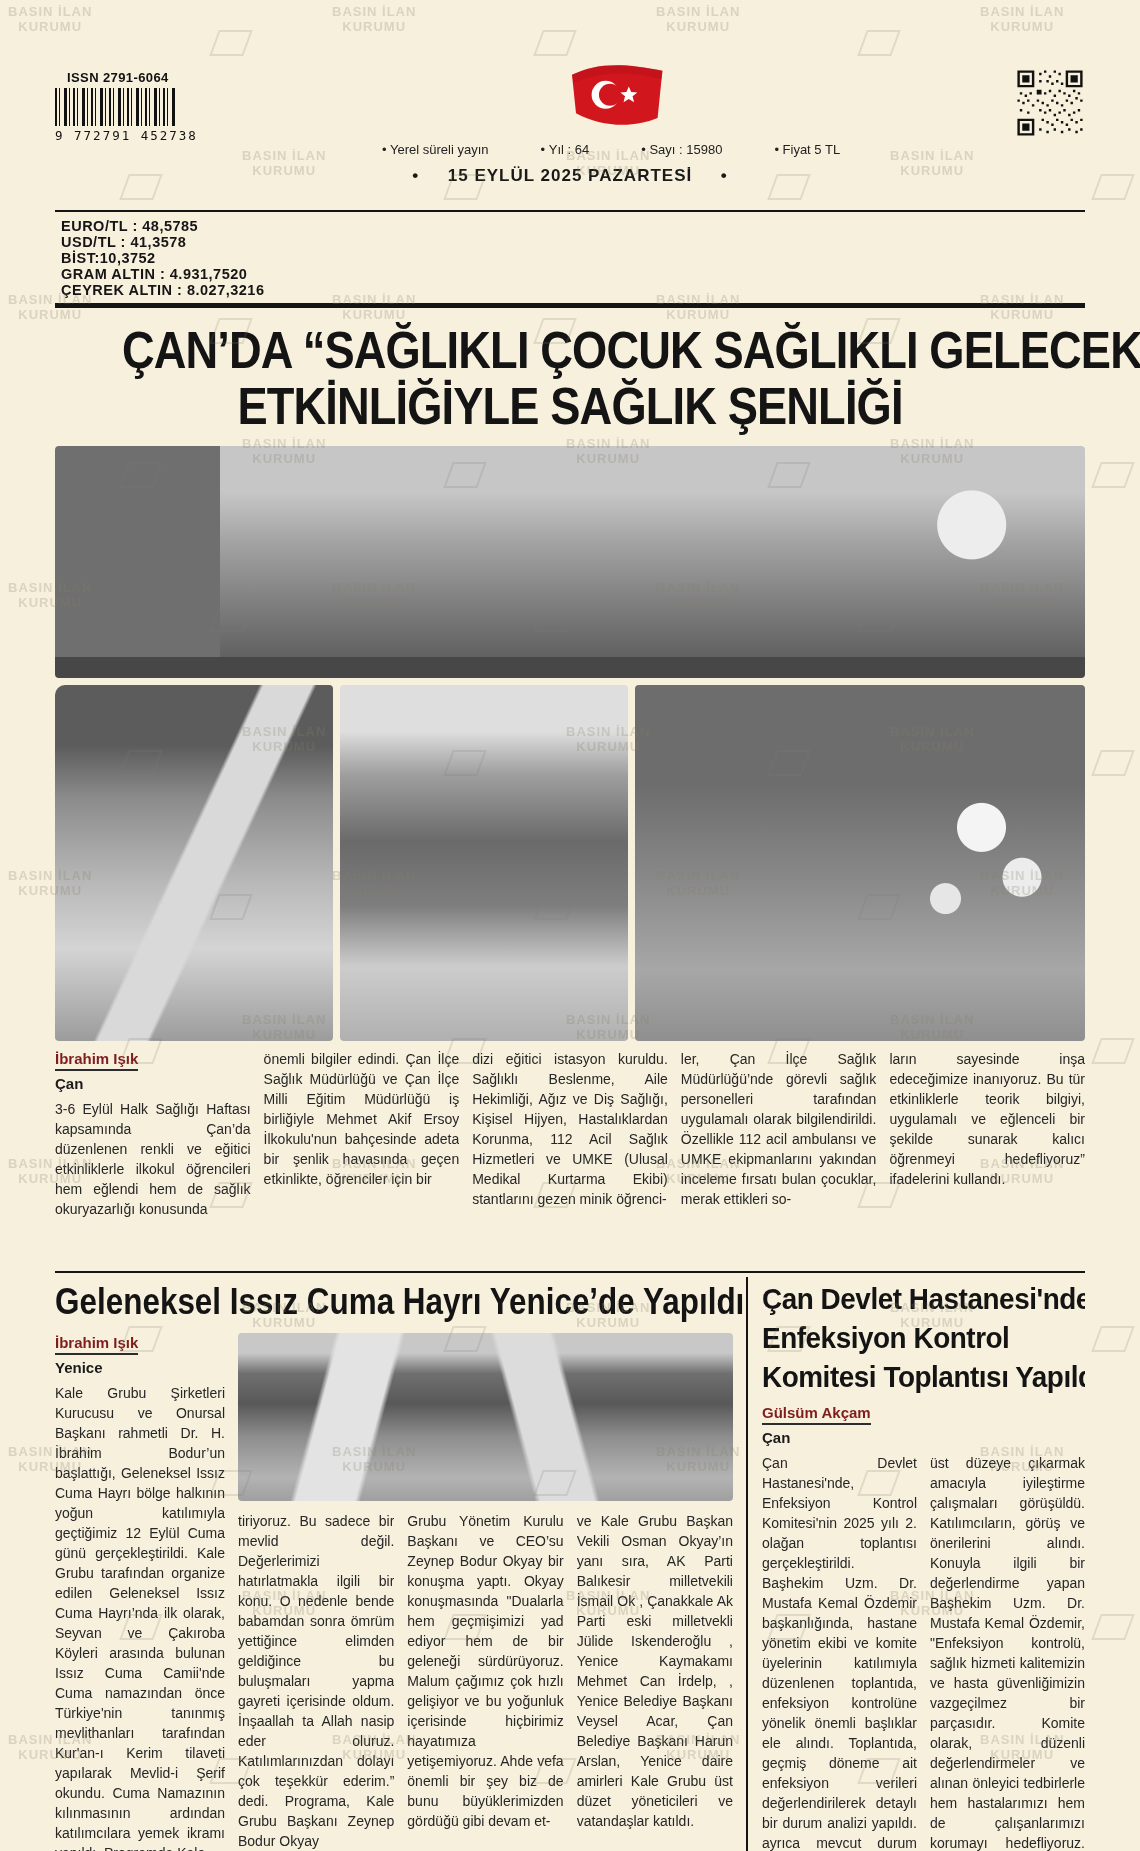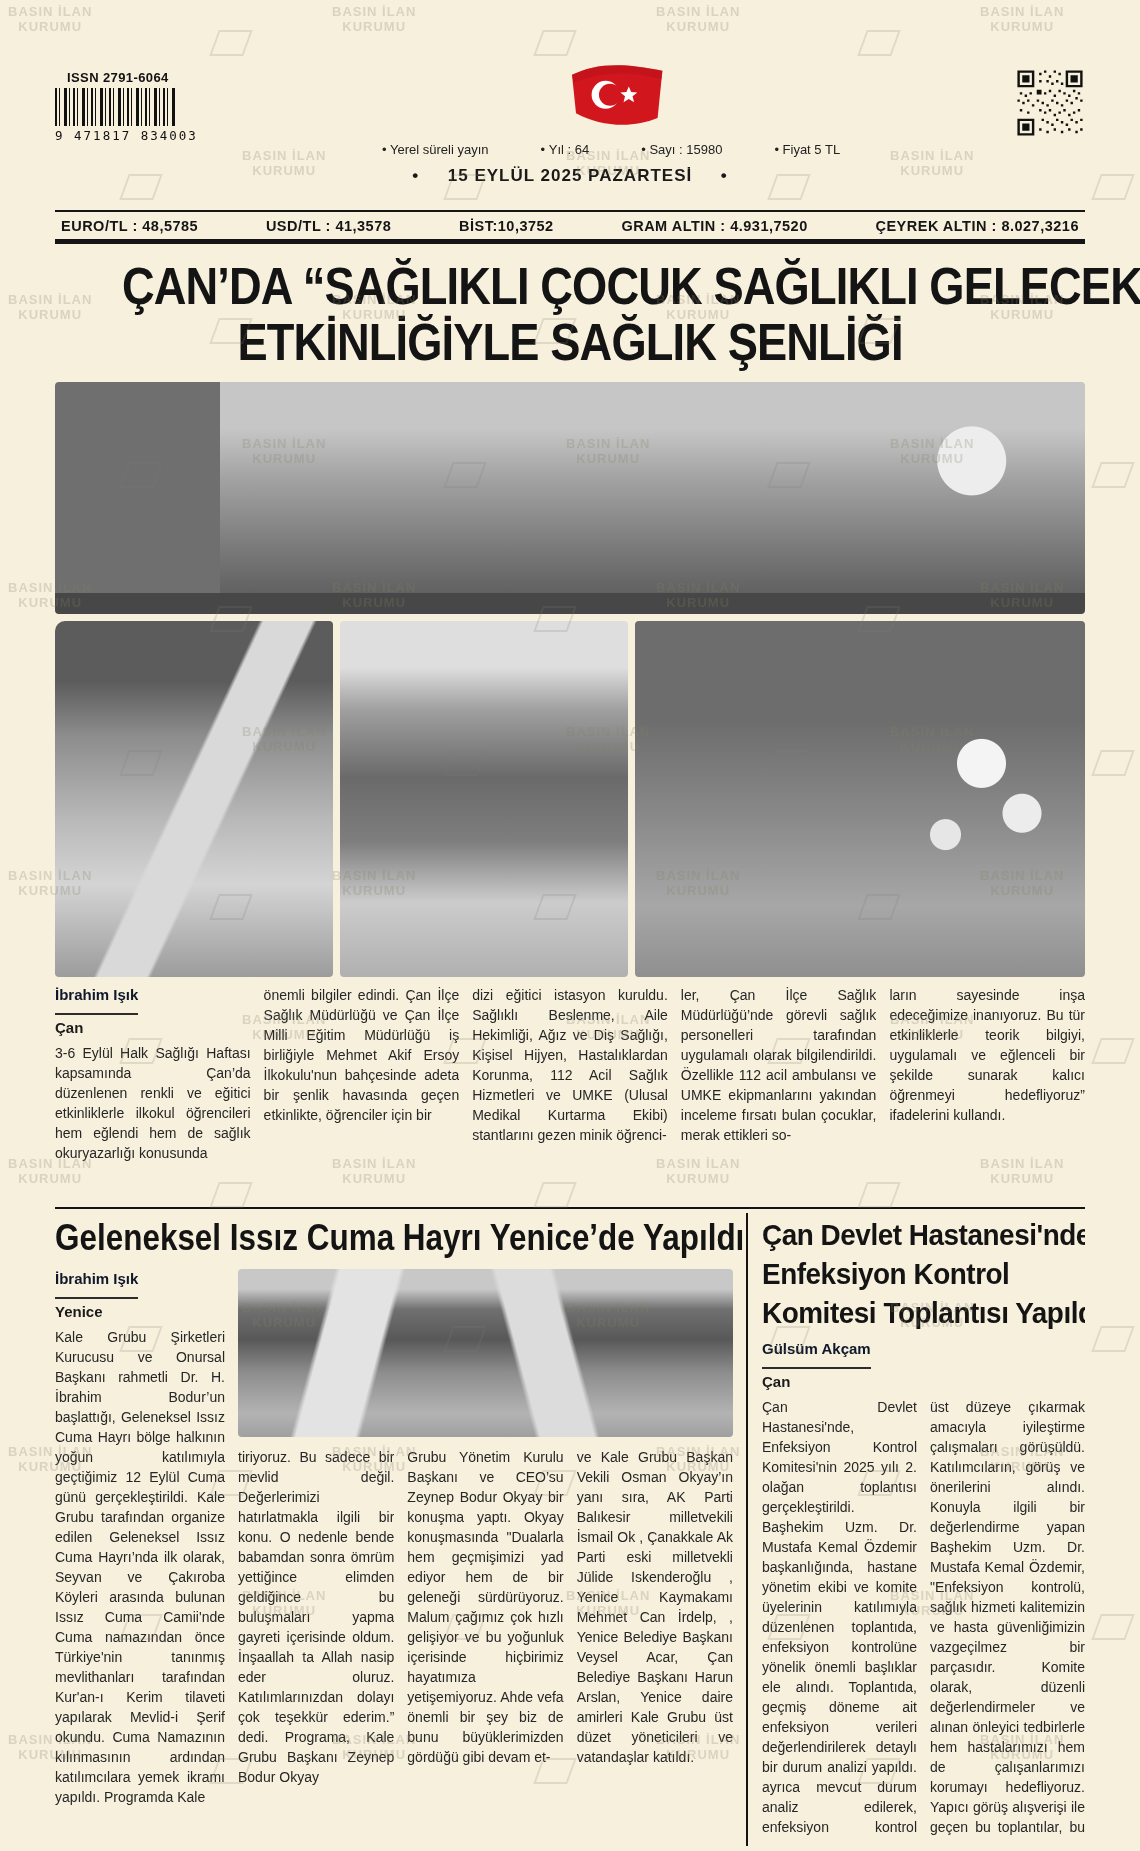--- a/index.html
+++ b/index.html
@@ -29,21 +29,21 @@
   .meta-row span::before{content:"•\00a0 ";}
   .qr-svg{width:70px;height:70px;margin-top:10px;flex:none;}
   
   .date-line{text-align:center;font:700 17px "Liberation Sans",sans-serif;color:#1a1a1a;
              letter-spacing:1px;margin-top:9px;position:relative;z-index:2;}
   .date-line::before{content:"•\00a0\00a0\00a0\00a0\00a0";}
   .date-line::after{content:"\00a0\00a0\00a0\00a0\00a0•";}
   .ticker{margin-top:24px;border-top:2px solid #151515;border-bottom:5px solid #151515;
           padding:6px 6px 5px;display:flex;justify-content:space-between;
           font:700 14.5px "Liberation Sans",sans-serif;color:#151515;letter-spacing:.5px;
-          position:relative;z-index:2;}
+          position:relative;z-index:2;flex-direction:column;}
   
   .headline1{margin:14px 0 0;text-align:center;font-weight:700;color:#141414;position:relative;z-index:2;}
   .hl-line{display:block;font-size:52px;line-height:56px;letter-spacing:-1px;
            transform:scaleX(.87);white-space:nowrap;}
   
   .photo{border-radius:4px;position:relative;z-index:1;}
   .photo-main{margin-top:12px;height:232px;
     background:
       linear-gradient(0deg,#474747 0 9%,transparent 9%),
       radial-gradient(circle at 89% 34%, #ededed 0 34px, transparent 35px),
@@ -60,22 +60,22 @@
   .ph-c{flex:1;
     background:
       radial-gradient(circle at 77% 40%, #f4f4f4 0 24px, transparent 25px),
       radial-gradient(circle at 86% 54%, #ececec 0 19px, transparent 20px),
       radial-gradient(circle at 69% 60%, #e6e6e6 0 15px, transparent 16px),
       linear-gradient(180deg,#6d6d6d 0 28%,#888 54%,#a7a7a7 80%,#8f8f8f 100%);}
   
   .lead-cols{margin-top:8px;height:216px;overflow:hidden;display:flex;gap:13px;position:relative;z-index:2;}
   .body-col{flex:1;font-size:14px;line-height:20px;text-align:justify;color:#262626;overflow:hidden;}
   .byline{margin-bottom:7px;}
-  .b-name{font:700 15px "Liberation Sans",sans-serif;color:#0f172a;display:inline-block;
-          border-bottom:2px solid #2d2d2d;padding-bottom:10px;}
+  .b-name{font:700 15px "Liberation Sans",sans-serif;color:#7f1d1d;display:inline-block;
+          border-bottom:2px solid #2d2d2d;padding-bottom:2px;}
   .b-loc{font:700 15px "Liberation Sans",sans-serif;color:#1b1b1b;display:block;margin-top:4px;}
   .rule{border-top:2px solid #141414;margin-top:6px;position:relative;z-index:2;}
   
   .bottom{display:flex;margin-top:4px;height:633px;overflow:hidden;position:relative;z-index:2;}
   .story2{width:678px;flex:none;padding-right:13px;border-right:2px solid #141414;}
   .story2 .hl2{margin:4px 0 10px;font-weight:700;color:#141414;font-size:37px;line-height:42px;
                transform:scaleX(.85);transform-origin:0 50%;white-space:nowrap;}
   .s2-body{display:flex;gap:13px;}
   .s2-col1{width:170px;flex:none;}
   .s2-right{flex:1;min-width:0;}
@@ -324,21 +324,21 @@
       <div class="wm-tile" style="left: 980px; top: 1732px;">
         <span>BASIN İLAN</span>
         <span>KURUMU</span>
       </div>
     </div>
 
   <header class="masthead">
     <div class="issn-block">
       <div class="issn-text">ISSN 2791-6064</div>
       <div class="barcode"></div>
-      <div class="barcode-num">9 471817 834003</div>
+      <div class="barcode-num">9 772791 452738</div>
     </div>
 
     <div class="logo-col">
       <div class="logo-row">
         <svg class="flag-svg" viewBox="0 0 130 95" aria-hidden="true">
           <path d="M10 16 C38 2 72 0 123 11 L117 70 C86 83 46 81 15 64 Z" fill="#d2161e"></path>
           <path d="M10 16 C38 2 72 0 123 11 L122 22 C80 10 45 13 12 26 Z" fill="#b60f18" opacity=".45"></path>
           <circle cx="52" cy="41" r="17.5" fill="#ffffff"></circle>
           <circle cx="57.5" cy="41" r="13.8" fill="#d2161e"></circle>
           <polygon fill="#ffffff" points="81,30.5 84,37.6 91.6,38 85.7,42.9 87.6,50.3 81,46.2 74.4,50.3 76.3,42.9 70.4,38 78,37.6"></polygon>

